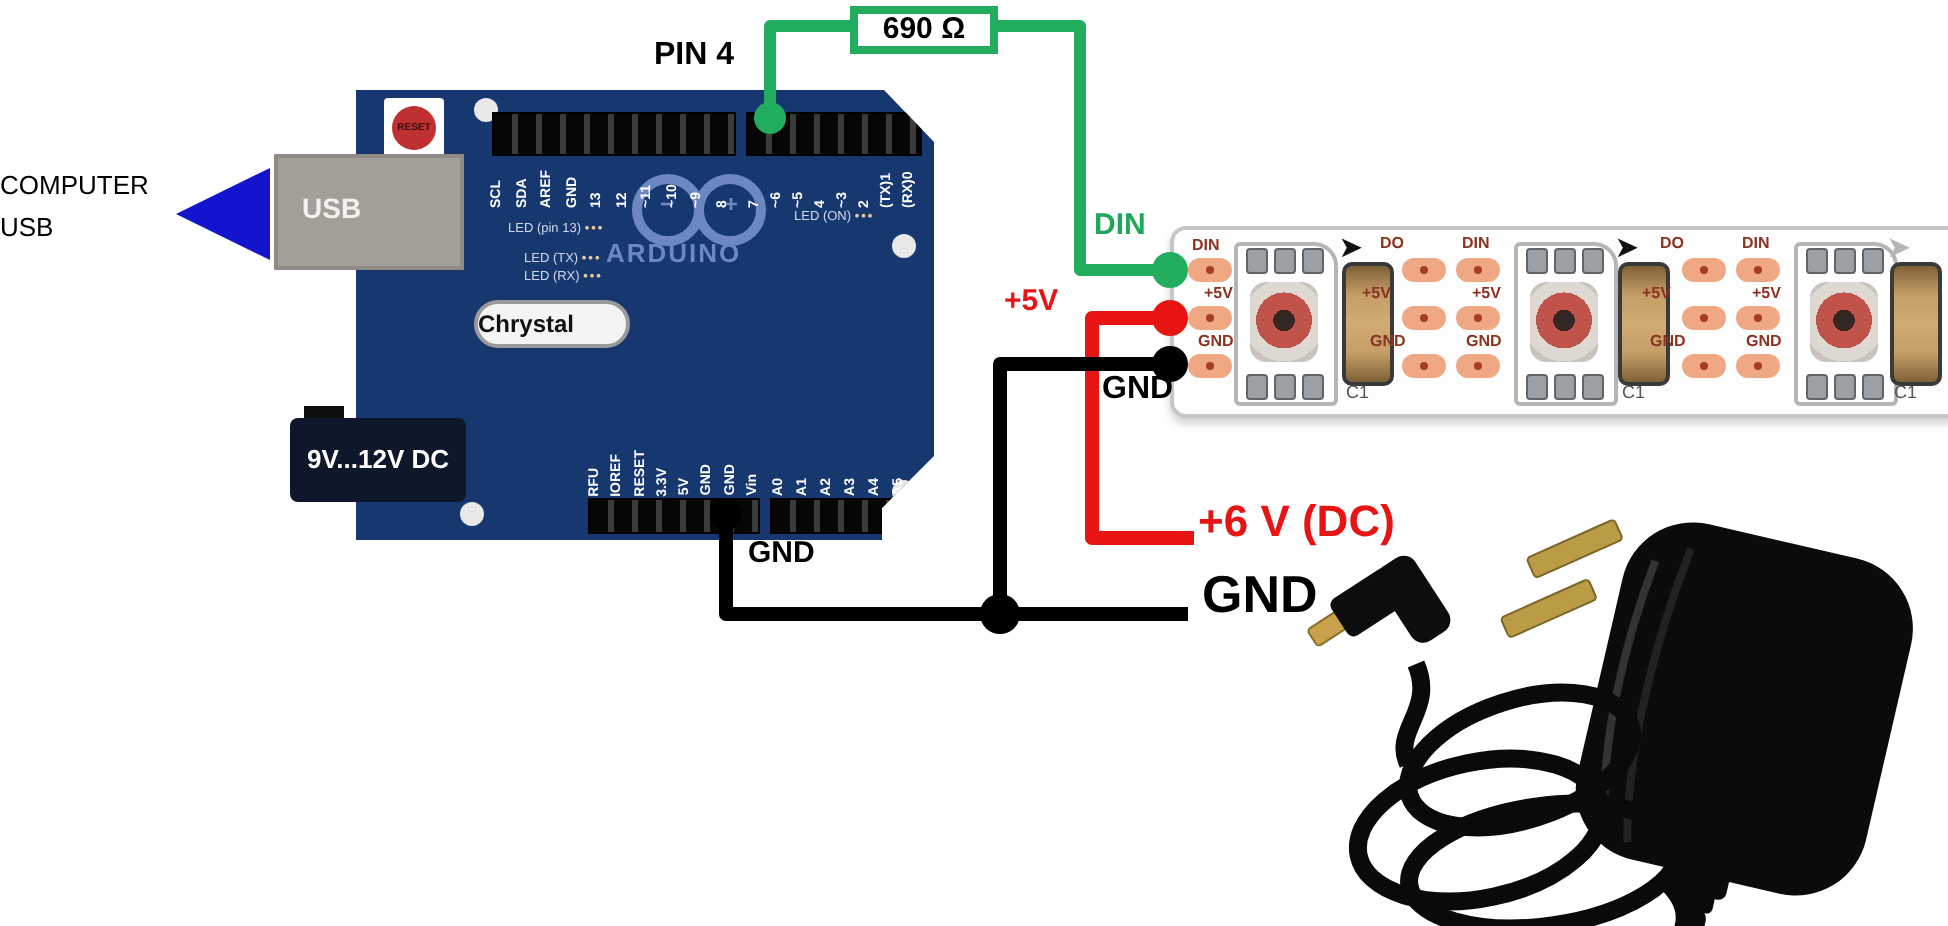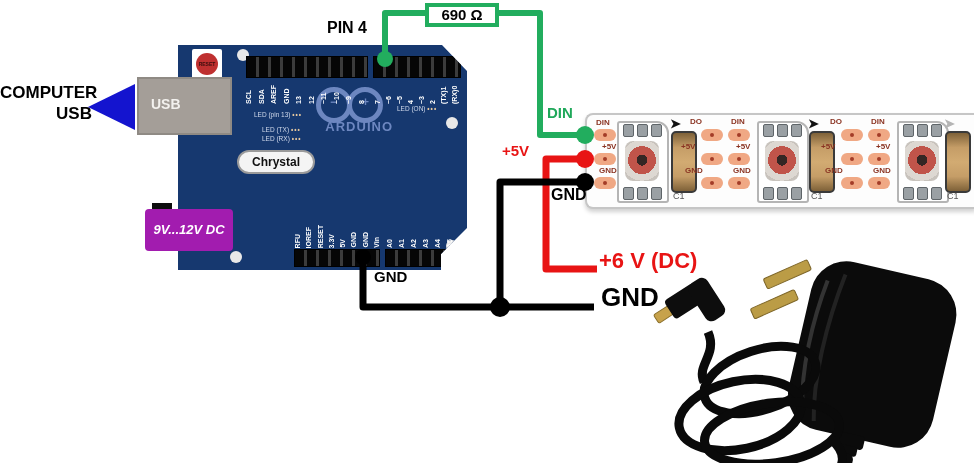--- a/index.html
+++ b/index.html
@@ -1,51 +1,51 @@
 <!DOCTYPE html>
 <html><head>
 <meta charset="utf-8">
 <style>
   html,body{margin:0;padding:0;background:#fff;}
   #canvas{position:relative;width:974px;height:463px;background:#fff;overflow:hidden;
           font-family:"Liberation Sans",sans-serif;color:#000;}
   .abs{position:absolute;}
 
   
-  #computer-label{left:0;top:82px;width:92px;text-align:right;font-size:17px;font-weight:bold;line-height:21px;}
+  #computer-label{left:0;top:82px;width:92px;text-align:left;font-size:13px;font-weight:normal;line-height:21px;}
   #usb-arrow{left:88px;top:84px;width:0;height:0;border-right:47px solid #1414cf;
              border-top:23px solid transparent;border-bottom:23px solid transparent;}
   #usb-conn{left:137px;top:77px;width:91px;height:54px;background:#a49e98;border:2px solid #8f8a84;z-index:3;}
   #usb-conn span{position:absolute;left:12px;top:17px;color:#f3f1ee;font-size:14px;font-weight:bold;}
 
   
   #board{left:178px;top:45px;width:292px;height:225px;background:#16386f;z-index:2;
          clip-path:polygon(0 0,264px 0,289px 26px,289px 183px,263px 209px,263px 225px,0 225px);}
   .hole{position:absolute;width:12px;height:12px;border-radius:50%;background:#e8e8e8;}
   #reset-btn{position:absolute;left:14px;top:4px;width:30px;height:30px;background:#fff;border-radius:2px;}
   #reset-btn .circ{position:absolute;left:4px;top:4px;width:22px;height:22px;border-radius:50%;background:#bf3030;}
   #reset-btn .txt{position:absolute;left:0;top:12px;width:30px;text-align:center;font-size:5px;font-weight:bold;color:#3a0d0d;}
   .hdr{position:absolute;height:20px;background:repeating-linear-gradient(90deg,#060606 0 9px,#3c3c3c 9px 12px);border:1px solid #000;}
   .vlabels{position:absolute;display:flex;justify-content:space-between;z-index:3;}
   .vlabels span{writing-mode:vertical-rl;transform:rotate(180deg);font-size:7px;font-weight:bold;color:#fff;line-height:1;white-space:nowrap;}
   .tinyled{position:absolute;font-size:6.5px;color:#cfd8ea;white-space:nowrap;}
   .tinyled b{letter-spacing:1px;color:#e8c9a0;}
   #logo{position:absolute;left:125px;top:38px;width:90px;height:50px;color:#6d87c0;}
   #logo .ring{position:absolute;top:4px;width:26px;height:26px;border:5px solid #6d87c0;border-radius:50%;}
   #logo .sym{position:absolute;top:12px;font-size:12px;font-weight:bold;color:#6d87c0;}
-  #logo .word{position:absolute;left:0;top:36px;width:90px;text-align:right;font-size:13px;font-weight:bold;letter-spacing:1px;}
+  #logo .word{position:absolute;left:0;top:36px;width:90px;text-align:left;font-size:13px;font-weight:bold;letter-spacing:1px;}
   #chrystal{position:absolute;left:59px;top:105px;width:74px;height:20px;background:#f4f4f4;border:2px solid #9a9a9a;
-            border-radius:12px;text-align:center;font-size:12px;font-weight:600;line-height:20px;color:#111;}
+            border-radius:12px;text-align:left;font-size:12px;font-weight:600;line-height:20px;color:#111;}
   #atmega{position:absolute;left:122px;top:127px;width:160px;height:40px;background:#0d0d0d;color:#fff;
           text-align:center;font-size:15px;font-weight:bold;line-height:40px;}
   #atmega::before,#atmega::after{content:"";position:absolute;left:5px;right:5px;height:3px;
           background:repeating-linear-gradient(90deg,#fff 0 8px,transparent 8px 14px);}
   #atmega::before{top:4px;} #atmega::after{bottom:4px;}
-  #power-jack{left:145px;top:209px;width:88px;height:42px;background:#a21caf;border-radius:4px;z-index:3;
-              color:#fff;font-size:13px;font-weight:bold;text-align:center;line-height:42px;font-style:italic;}
+  #power-jack{left:145px;top:209px;width:88px;height:42px;background:#0f172a;border-radius:4px;z-index:3;
+              color:#fff;font-size:13px;font-weight:bold;text-align:center;line-height:42px;}
   #power-jack-tab{left:152px;top:203px;width:20px;height:8px;background:#0e0e0e;z-index:3;}
 
   
   #strip{left:585px;top:113px;width:389px;height:92px;background:#fdfdfd;border:2px solid #c6c6c6;border-right:none;
          border-radius:8px 0 0 8px;box-shadow:0 3px 4px rgba(0,0,0,.18);z-index:2;}
   .pad{position:absolute;width:22px;height:12px;border-radius:6px;background:#f0a884;}
   .pad::after{content:"";position:absolute;left:9px;top:4px;width:4px;height:4px;border-radius:50%;background:#a33c28;}
   .padlbl{position:absolute;font-size:8px;font-weight:bold;color:#8a3322;line-height:1;}
   .led{position:absolute;top:6px;width:48px;height:78px;background:#fff;border:2px solid #b5b5b5;border-radius:3px 12px 3px 3px;}
   .led .leg{position:absolute;width:9px;height:11px;background:#9aa0a4;border:1px solid #5f6569;border-radius:2px;}

